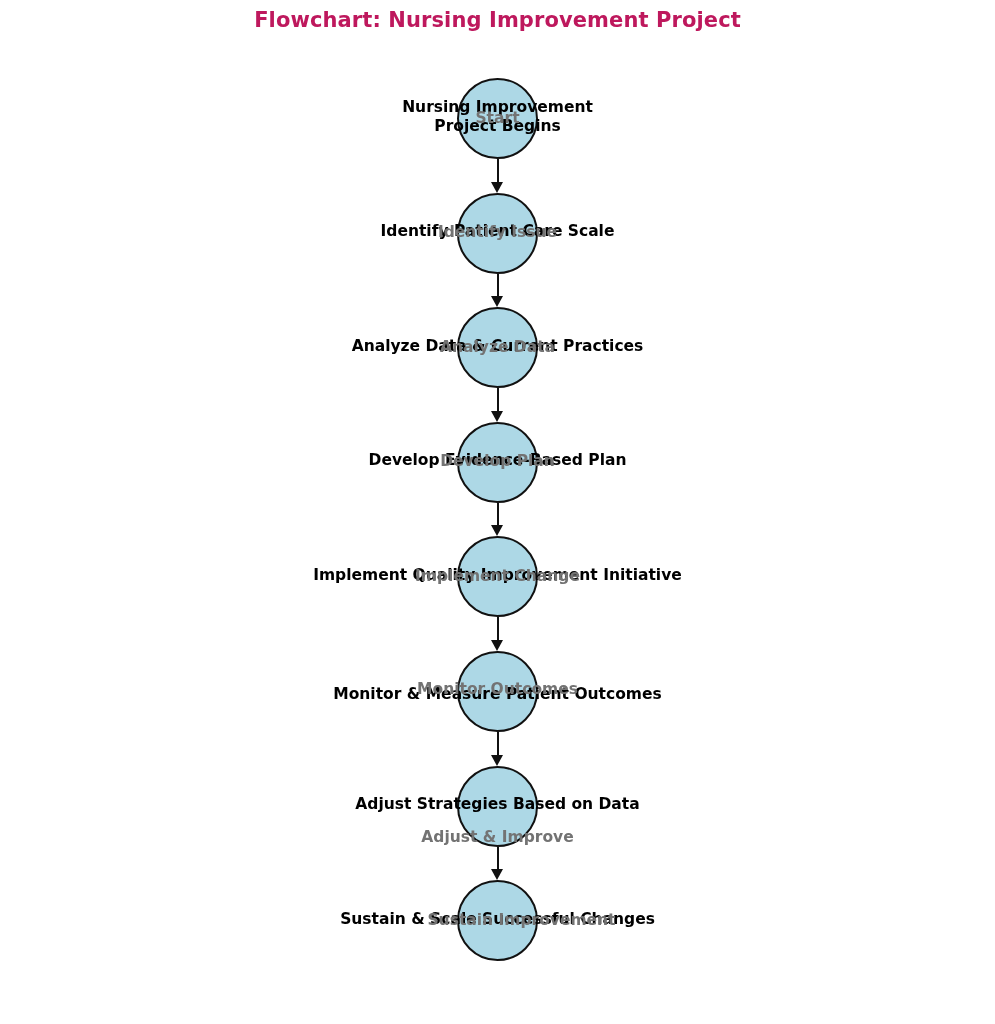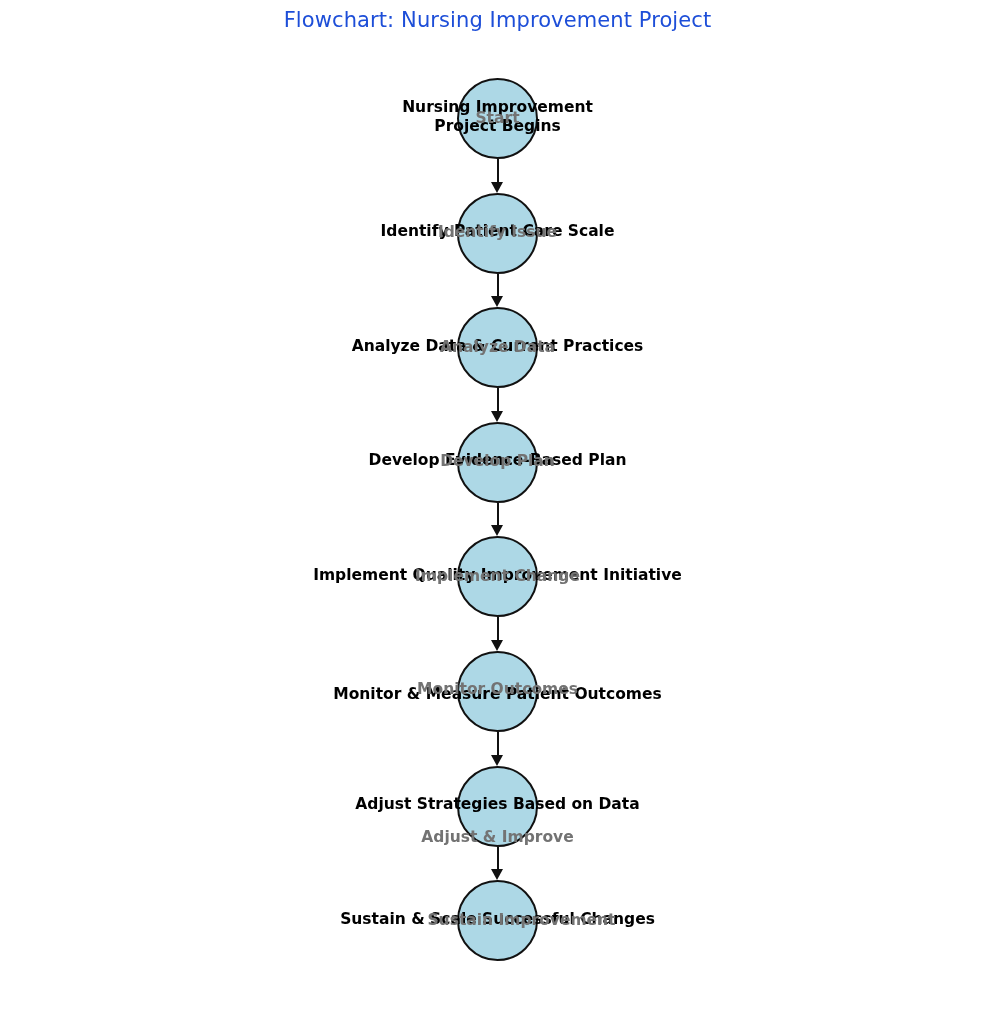--- a/index.html
+++ b/index.html
@@ -14,22 +14,22 @@
     overflow: hidden;
     position: relative;
   }
   #chart-title {
     position: absolute;
     top: 8px;
     left: 0;
     width: 995px;
     text-align: center;
     font-size: 21px;
-    font-weight: normal;
-    color: #1d4ed8;
+    font-weight: bold;
+    color: #be185d;
     letter-spacing: 0.1px;
   }
   #flow-canvas {
     position: absolute;
     top: 0;
     left: 0;
     width: 995px;
     height: 1024px;
   }
   .node-group {

